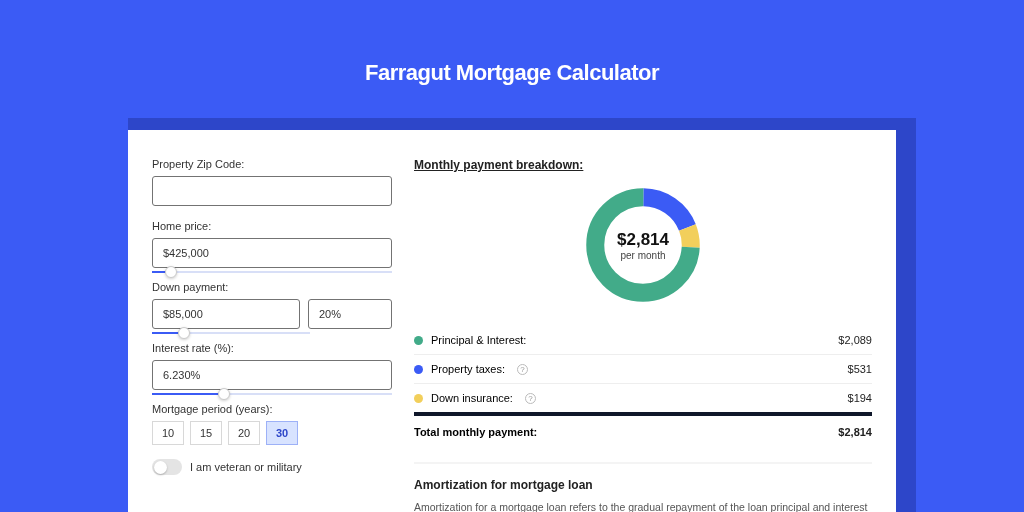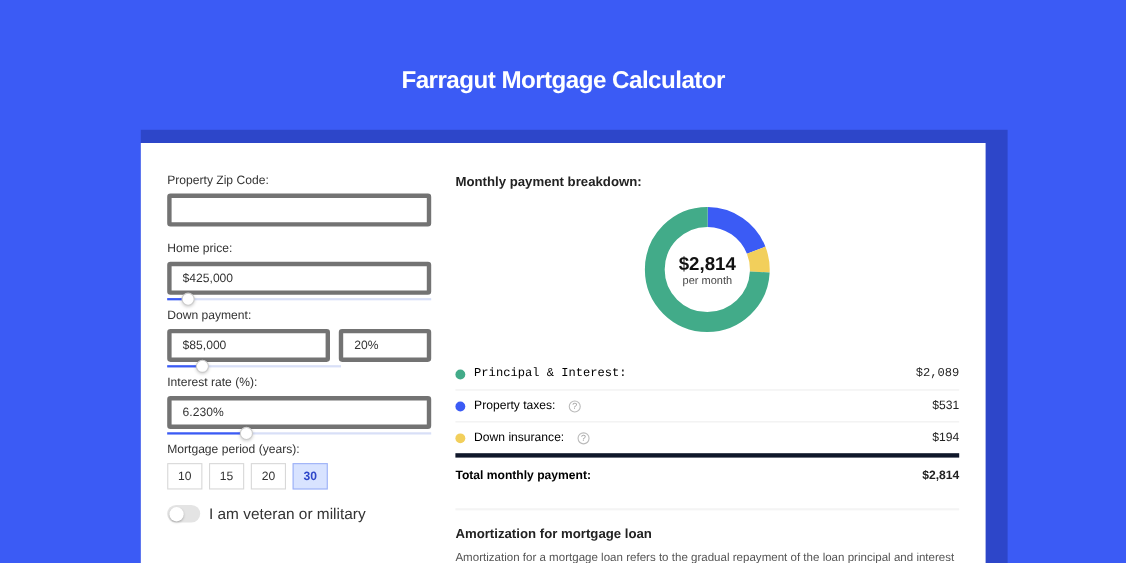--- a/index.html
+++ b/index.html
@@ -46,21 +46,21 @@
   .right {
     flex: 1;
   }
   .field-label {
     font-size: 11px;
     color: #333;
     margin-bottom: 6px;
   }
   .text-input {
     width: 100%;
-    border: 4px solid #737373;
+    border: 1px solid #737373;
     border-radius: 3px;
     height: 30px;
     padding: 0 10px;
     font-size: 11px;
     color: #333;
     background: #fff;
   }
   .field-group { margin-bottom: 14px; }
   .field-group.tight { margin-bottom: 8px; }
   .slider-wrap { position: relative; height: 2px; margin-top: 3px; }
@@ -88,36 +88,36 @@
     background: #d8e3ff; border-color: #9db1f7; color: #2d46c9; font-weight: 600;
   }
   .toggle-row { display:flex; align-items:center; gap:8px; margin-top: 14px; }
   .toggle {
     width: 30px; height: 16px; border-radius: 999px; background: #e4e4e4; position: relative;
   }
   .toggle .knob {
     position:absolute; width:13px; height:13px; border-radius:50%; background:#fff;
     top:1.5px; left:1.5px; box-shadow:0 1px 2px rgba(0,0,0,0.25);
   }
-  .toggle-label { font-size:14px; color:#333;text-align:center; }
-  .section-title { font-size: 12px; font-weight: 700; color:#222; margin-bottom: 10px; }
+  .toggle-label { font-size:11px; color:#333;text-align:center; }
+  .section-title { font-size: 12px; font-weight: 700; color:#222; margin-bottom: 10px; text-decoration: underline; }
   .donut-wrap { display:flex; justify-content:center; margin: 4px 0 18px 0; }
   .donut { position: relative; width: 126px; height: 126px; }
   .donut svg { width: 126px; height: 126px; }
   .donut-center {
     position:absolute; inset:0; display:flex; flex-direction:column; align-items:center; justify-content:center;
   }
   .donut-amount { font-size: 17px; font-weight: 700; color:#111; }
   .donut-sub { font-size: 10px; color:#444; }
   .legend { }
   .legend-row {
     display:flex; align-items:center; justify-content:space-between; font-size:11px;
     padding: 8px 0; border-top:1px solid #eee;
   }
-  .legend-row:first-child { border-top:none;font-family:Liberation Mono, monospace; }
+  .legend-row:first-child { border-top:none; }
   .legend-left { display:flex; align-items:center; gap:8px; }
   .dot { width:9px; height:9px; border-radius:50%; display:inline-block; }
   .info-icon {
     width:11px; height:11px; border:1px solid #bbb; border-radius:50%; font-size:8px;
     color:#999; display:inline-flex; align-items:center; justify-content:center; margin-left:4px;
   }
   .legend-val { color:#222; }
   .legend-row.total { font-weight:700; border-top:4px solid #0f172a; padding-top:10px; }
   .amort {
     border-top: 2px solid #f4f4f4;

